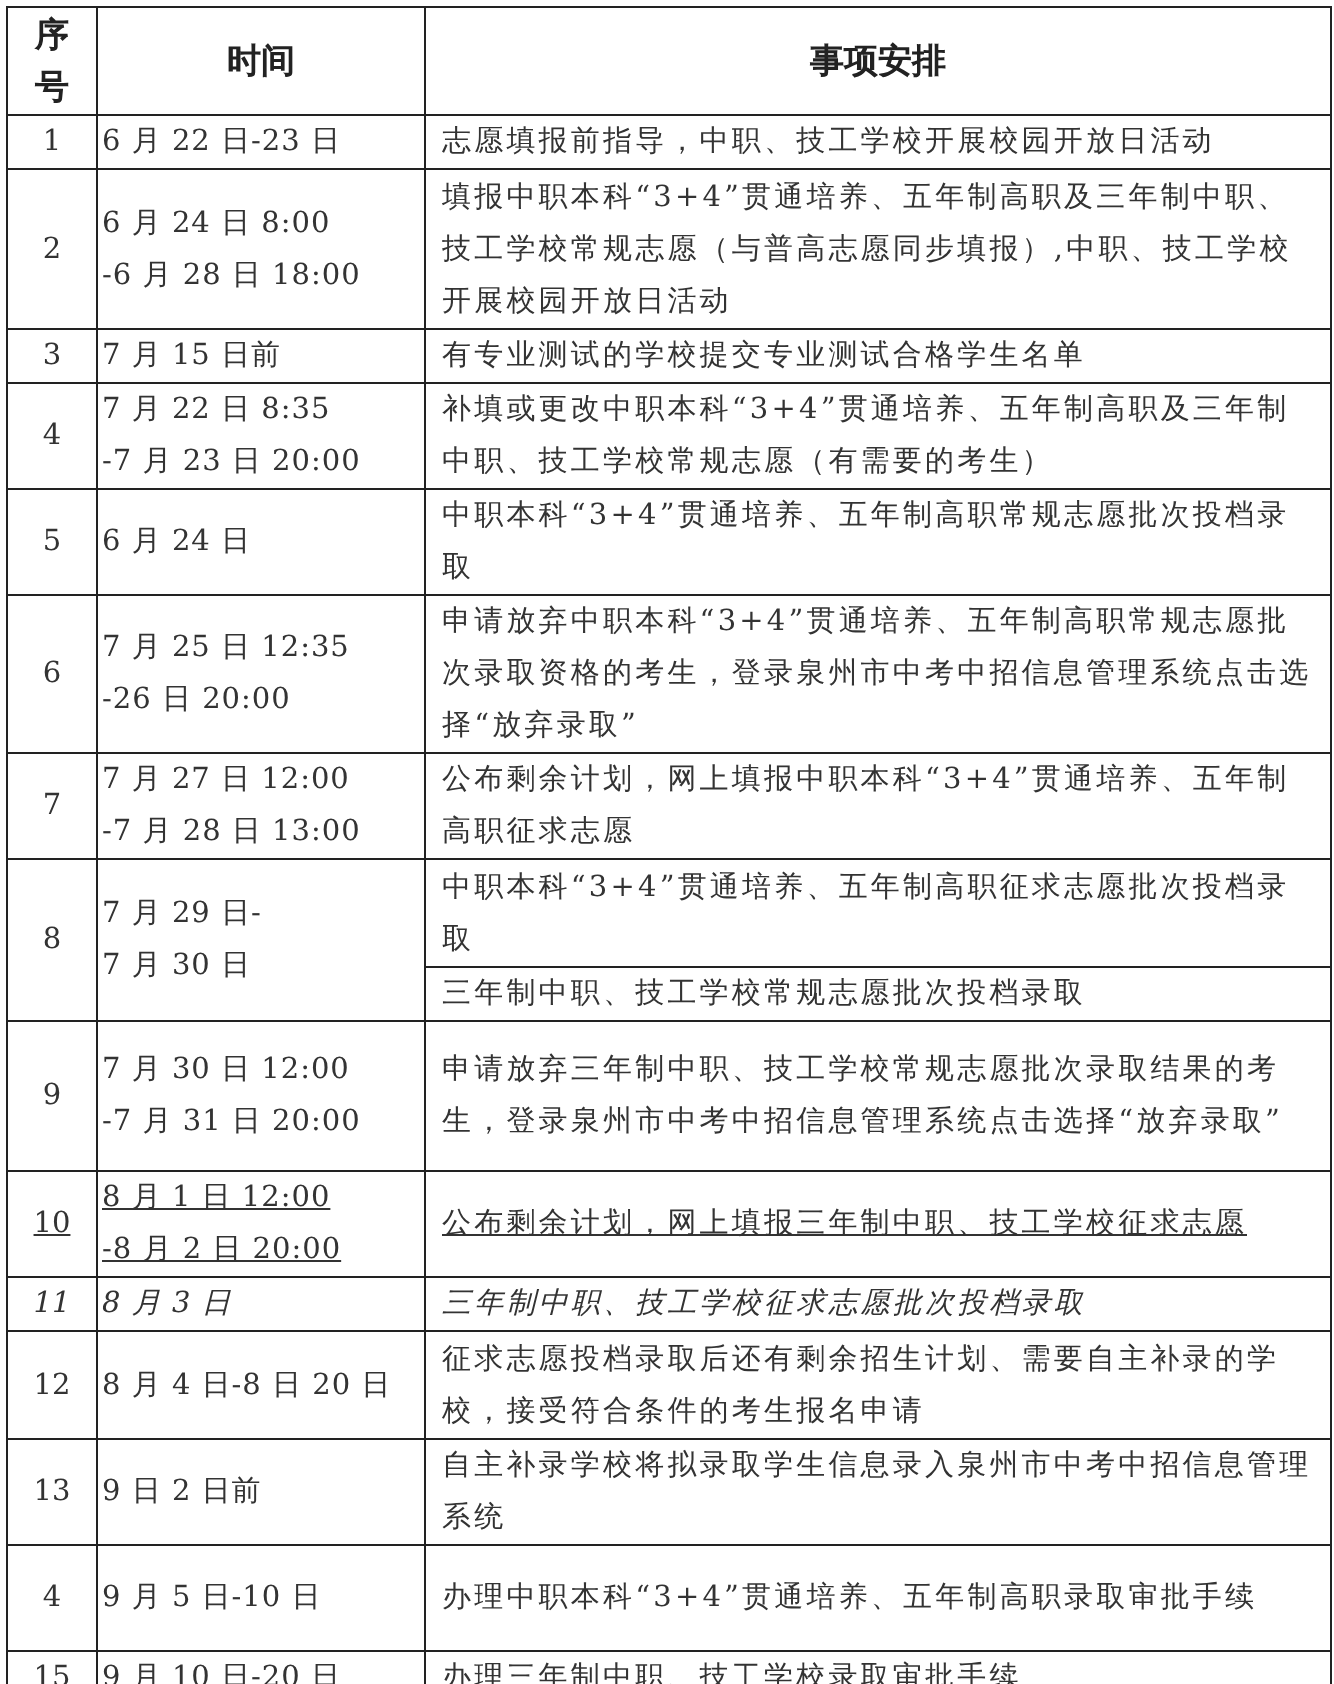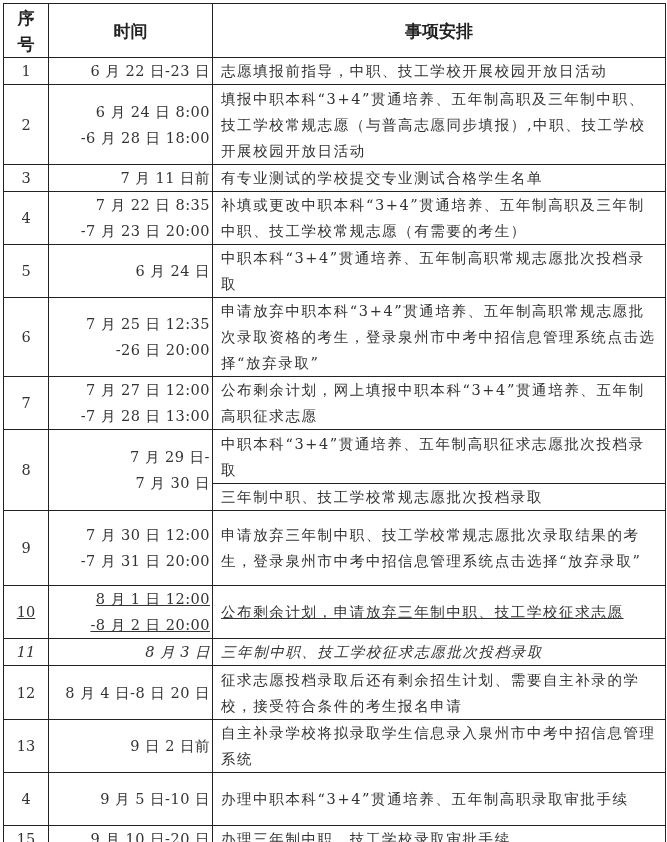--- a/index.html
+++ b/index.html
@@ -5,21 +5,21 @@
   html, body { margin: 0; padding: 0; background: #ffffff; }
   body { width: 667px; height: 842px; overflow: hidden; position: relative;
          font-family: "DejaVu Serif", "Liberation Serif", serif; color: #333; }
   table { position: absolute; left: 3px; top: 3px; border-collapse: collapse;
           table-layout: fixed; width: 662px; }
   td, th { border: 1.5px solid #222; padding: 0 6px; font-size: 14.5px; line-height: 26px;
            font-weight: normal; vertical-align: middle; overflow: hidden; }
   th { font-weight: bold; font-size: 17px; color: #222; }
   th.idx { line-height: 26px; padding: 0; }
   td.idx { text-align: center; padding: 0; }
-  td.time { text-align: right; padding: 0 2px; letter-spacing: 0.5px; margin-left: 29px; }
+  td.time { text-align: left; padding: 0 2px; letter-spacing: 0.5px; margin-left: 29px; }
   td.desc { text-align: left; padding: 0 6px 0 8px; letter-spacing: 1.6px; }
   .t-line { display: block; }
 </style>
 </head>
 <body>
 
 <table>
   <colgroup>
     <col style="width:45px">
     <col style="width:164px">
@@ -49,21 +49,21 @@
         <td class="idx">2</td>
         <td class="time">
           <span class="t-line">6 月 24 日 8:00</span>
           <span class="t-line">-6 月 28 日 18:00</span>
         </td>
         <td class="desc">填报中职本科“3+4”贯通培养、五年制高职及三年制中职、技工学校常规志愿（与普高志愿同步填报）,中职、技工学校开展校园开放日活动</td>
       </tr>
       <tr style="height: 26px;">
         <td class="idx">3</td>
         <td class="time">
-          <span class="t-line">7 月 11 日前</span>
+          <span class="t-line">7 月 15 日前</span>
         </td>
         <td class="desc">有专业测试的学校提交专业测试合格学生名单</td>
       </tr>
       <tr style="height: 53px;">
         <td class="idx">4</td>
         <td class="time">
           <span class="t-line">7 月 22 日 8:35</span>
           <span class="t-line">-7 月 23 日 20:00</span>
         </td>
         <td class="desc">补填或更改中职本科“3+4”贯通培养、五年制高职及三年制中职、技工学校常规志愿（有需要的考生）</td>
@@ -109,21 +109,21 @@
           <span class="t-line">-7 月 31 日 20:00</span>
         </td>
         <td class="desc">申请放弃三年制中职、技工学校常规志愿批次录取结果的考生，登录泉州市中考中招信息管理系统点击选择“放弃录取”</td>
       </tr>
       <tr style="height: 53px; text-decoration: underline;">
         <td class="idx">10</td>
         <td class="time">
           <span class="t-line">8 月 1 日 12:00</span>
           <span class="t-line">-8 月 2 日 20:00</span>
         </td>
-        <td class="desc">公布剩余计划，申请放弃三年制中职、技工学校征求志愿</td>
+        <td class="desc">公布剩余计划，网上填报三年制中职、技工学校征求志愿</td>
       </tr>
       <tr style="height: 26px; font-style: italic;">
         <td class="idx">11</td>
         <td class="time">
           <span class="t-line">8 月 3 日</span>
         </td>
         <td class="desc">三年制中职、技工学校征求志愿批次投档录取</td>
       </tr>
       <tr style="height: 54px;">
         <td class="idx">12</td>

